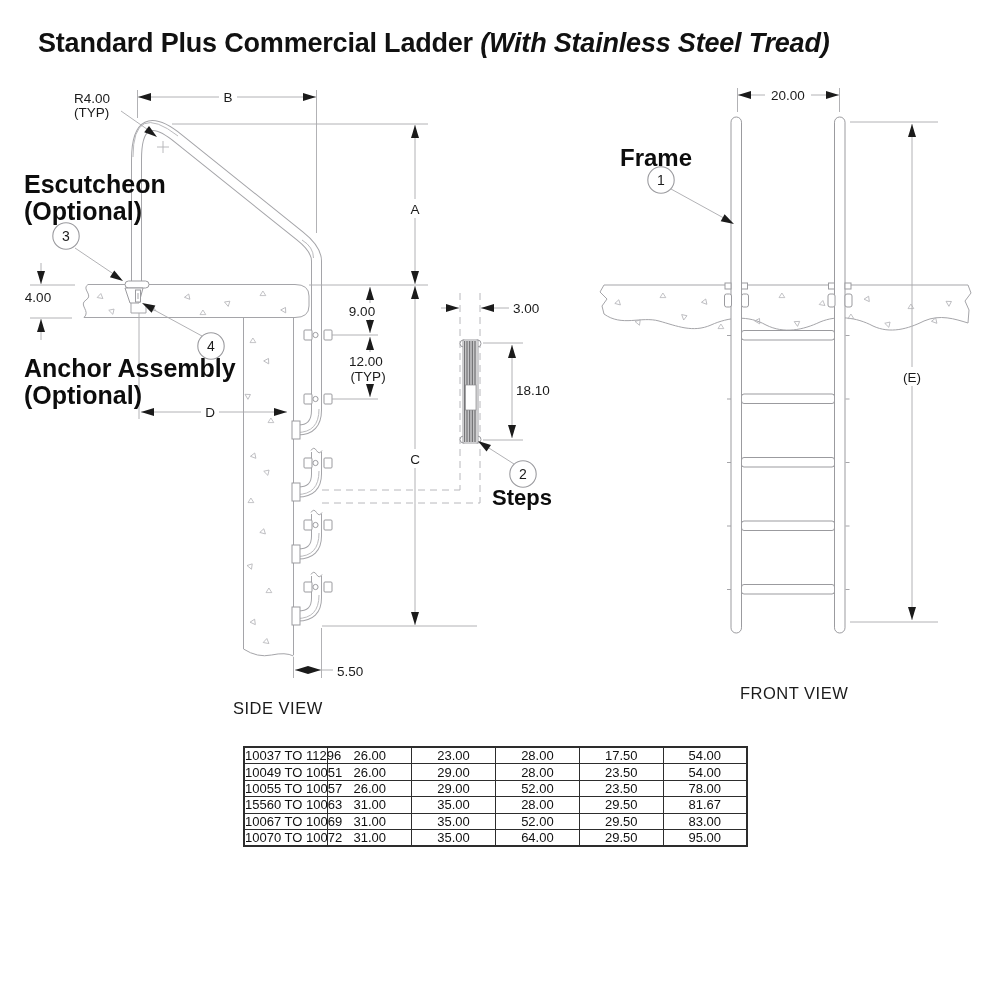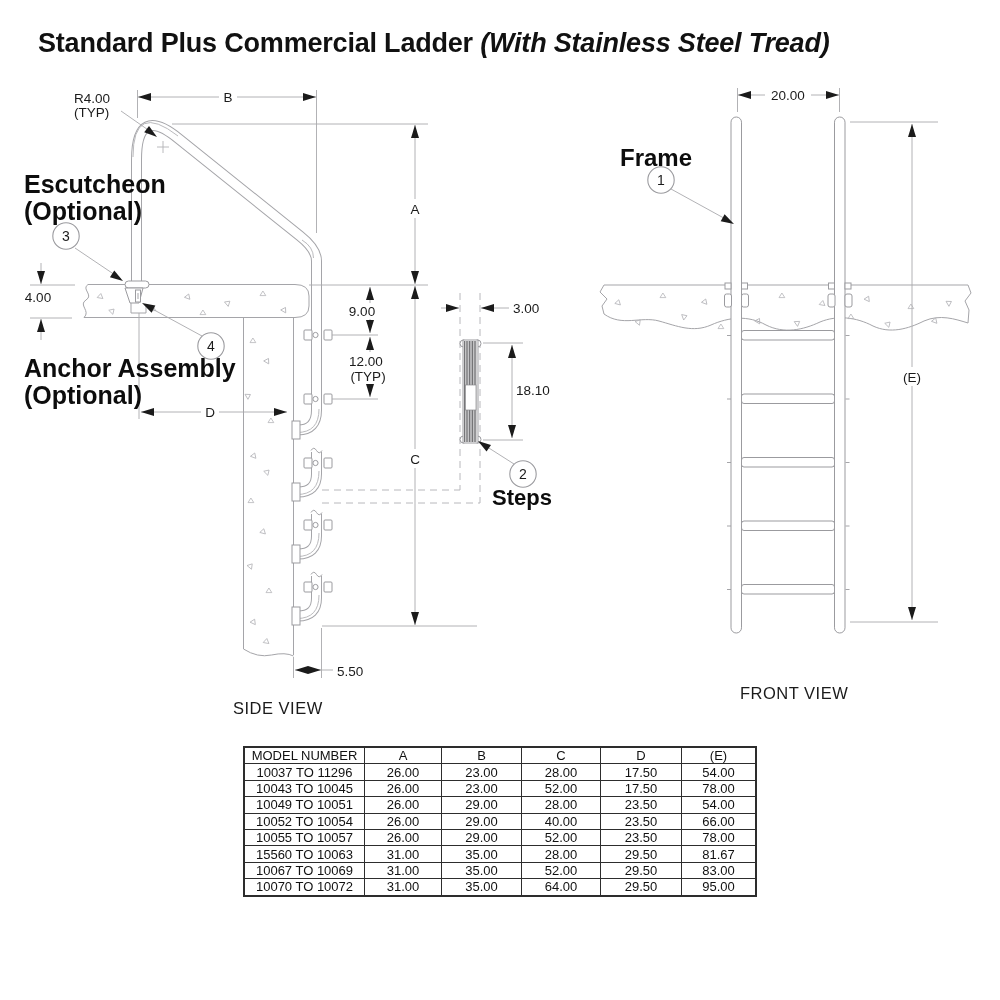--- a/index.html
+++ b/index.html
@@ -339,60 +339,36 @@
       <line class="dim" x1="671" y1="189" x2="731" y2="222"></line>
       <use href="#arr" class="arr" transform="translate(734,224) rotate(29)"></use>
 
       <text class="cap" x="740" y="699">FRONT VIEW</text>
     </g>
   </svg>
 
   <table class="spec-table">
     <tbody>
       <tr>
-        <th style="width:119px">MODEL NUMBER</th>
-        <th style="width:76px">A</th>
-        <th style="width:79px">B</th>
-        <th style="width:78px">C</th>
-        <th style="width:80px">D</th>
-        <th style="width:73px">(E)</th>
-      </tr>
-      <tr>
         <td>10037 TO 11296</td>
           <td>26.00</td>
           <td>23.00</td>
           <td>28.00</td>
           <td>17.50</td>
           <td>54.00</td>
       </tr>
       <tr>
-        <td>10043 TO 10045</td>
-          <td>26.00</td>
-          <td>23.00</td>
-          <td>52.00</td>
-          <td>17.50</td>
-          <td>78.00</td>
-      </tr>
-      <tr>
         <td>10049 TO 10051</td>
           <td>26.00</td>
           <td>29.00</td>
           <td>28.00</td>
           <td>23.50</td>
           <td>54.00</td>
       </tr>
       <tr>
-        <td>10052 TO 10054</td>
-          <td>26.00</td>
-          <td>29.00</td>
-          <td>40.00</td>
-          <td>23.50</td>
-          <td>66.00</td>
-      </tr>
-      <tr>
         <td>10055 TO 10057</td>
           <td>26.00</td>
           <td>29.00</td>
           <td>52.00</td>
           <td>23.50</td>
           <td>78.00</td>
       </tr>
       <tr>
         <td>15560 TO 10063</td>
           <td>31.00</td>

